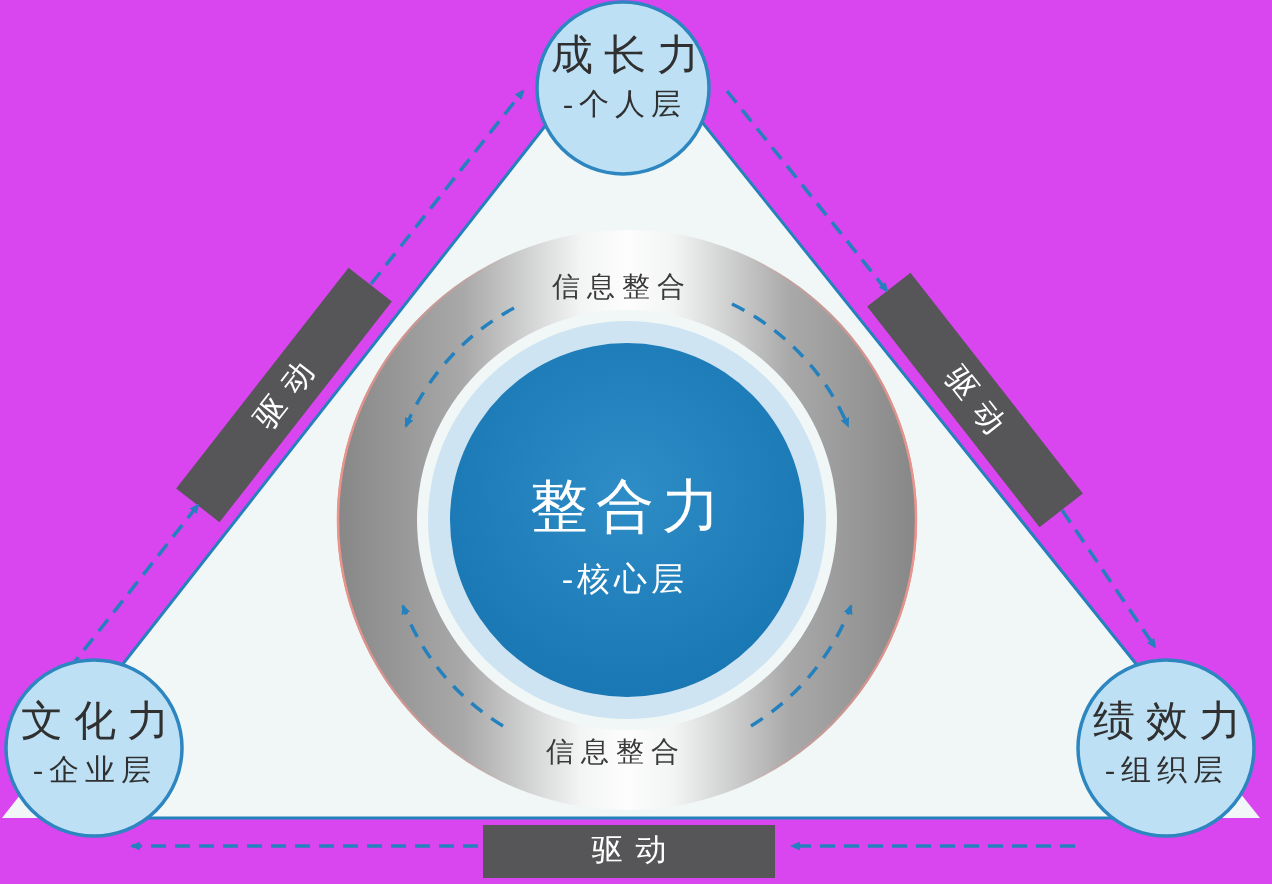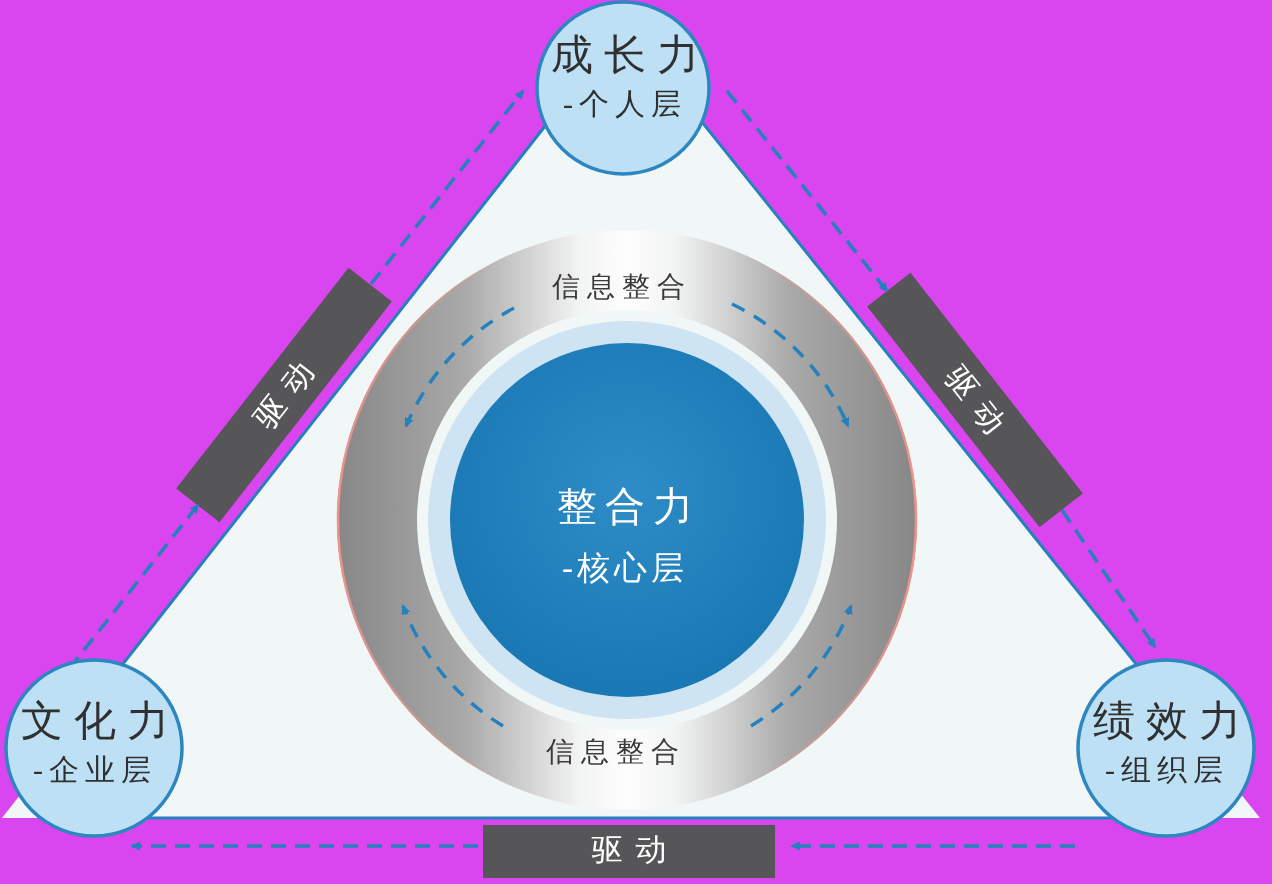--- a/index.html
+++ b/index.html
@@ -11,21 +11,21 @@
   .canvas{
     position:relative;width:1272px;height:884px;background:#d946ef;overflow:hidden;
     font-family:"Liberation Serif","DejaVu Serif",serif;
   }
   .canvas svg{position:absolute;left:0;top:0;}
   .label{position:absolute;transform:translate(-50%,-50%);text-align:center;
          color:var(--text-dark);white-space:nowrap;line-height:1.15;}
   .node-title{font-size:42px;letter-spacing:11px;text-indent:11px;}
   .node-sub{font-size:30px;letter-spacing:6px;margin-top:8px;}
   .core-label{color:var(--text-white);}
-  .core-label .core-title{font-size:40px;letter-spacing:8px;text-indent:8px;}
+  .core-label .core-title{font-size:58px;letter-spacing:8px;text-indent:8px;}
   .core-label .core-sub{font-size:33px;letter-spacing:4px;margin-top:20px;}
   .ring-label{font-size:28px;letter-spacing:7px;color:#3a3a3a;}
   .driver-label{font-size:31px;letter-spacing:13px;text-indent:13px;color:var(--text-white);}
   .rot-left{transform:translate(-50%,-50%) rotate(-52deg);}
   .rot-right{transform:translate(-50%,-50%) rotate(52deg);}
   .tri-fill{fill:var(--triangle-fill);}
   .tri-edge{stroke:var(--accent-blue);stroke-width:3;fill:none;}
   .dash{stroke:var(--accent-blue);stroke-width:3.5;fill:none;stroke-dasharray:15 9;}
   .arc-dash{stroke:var(--accent-blue);stroke-width:3.5;fill:none;stroke-dasharray:14 11;}
   .driver-box{fill:var(--driver-gray);}

